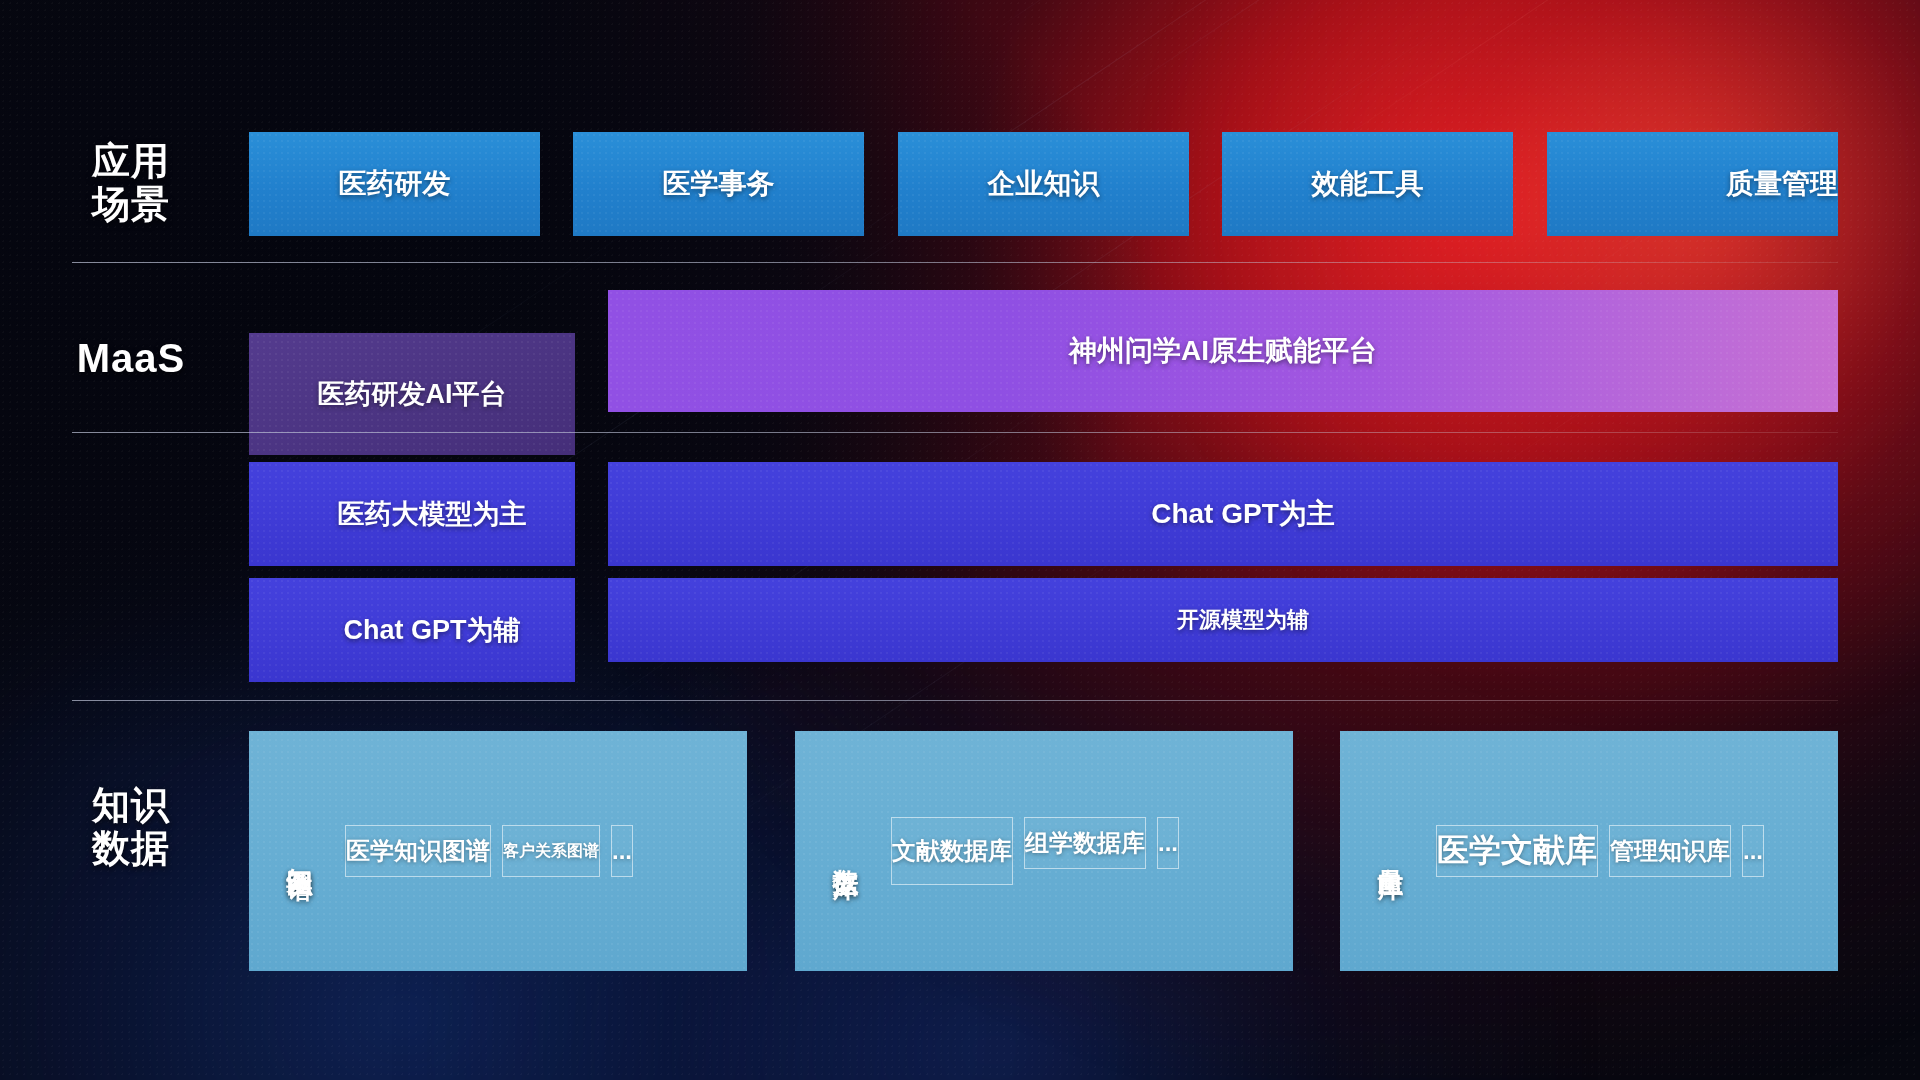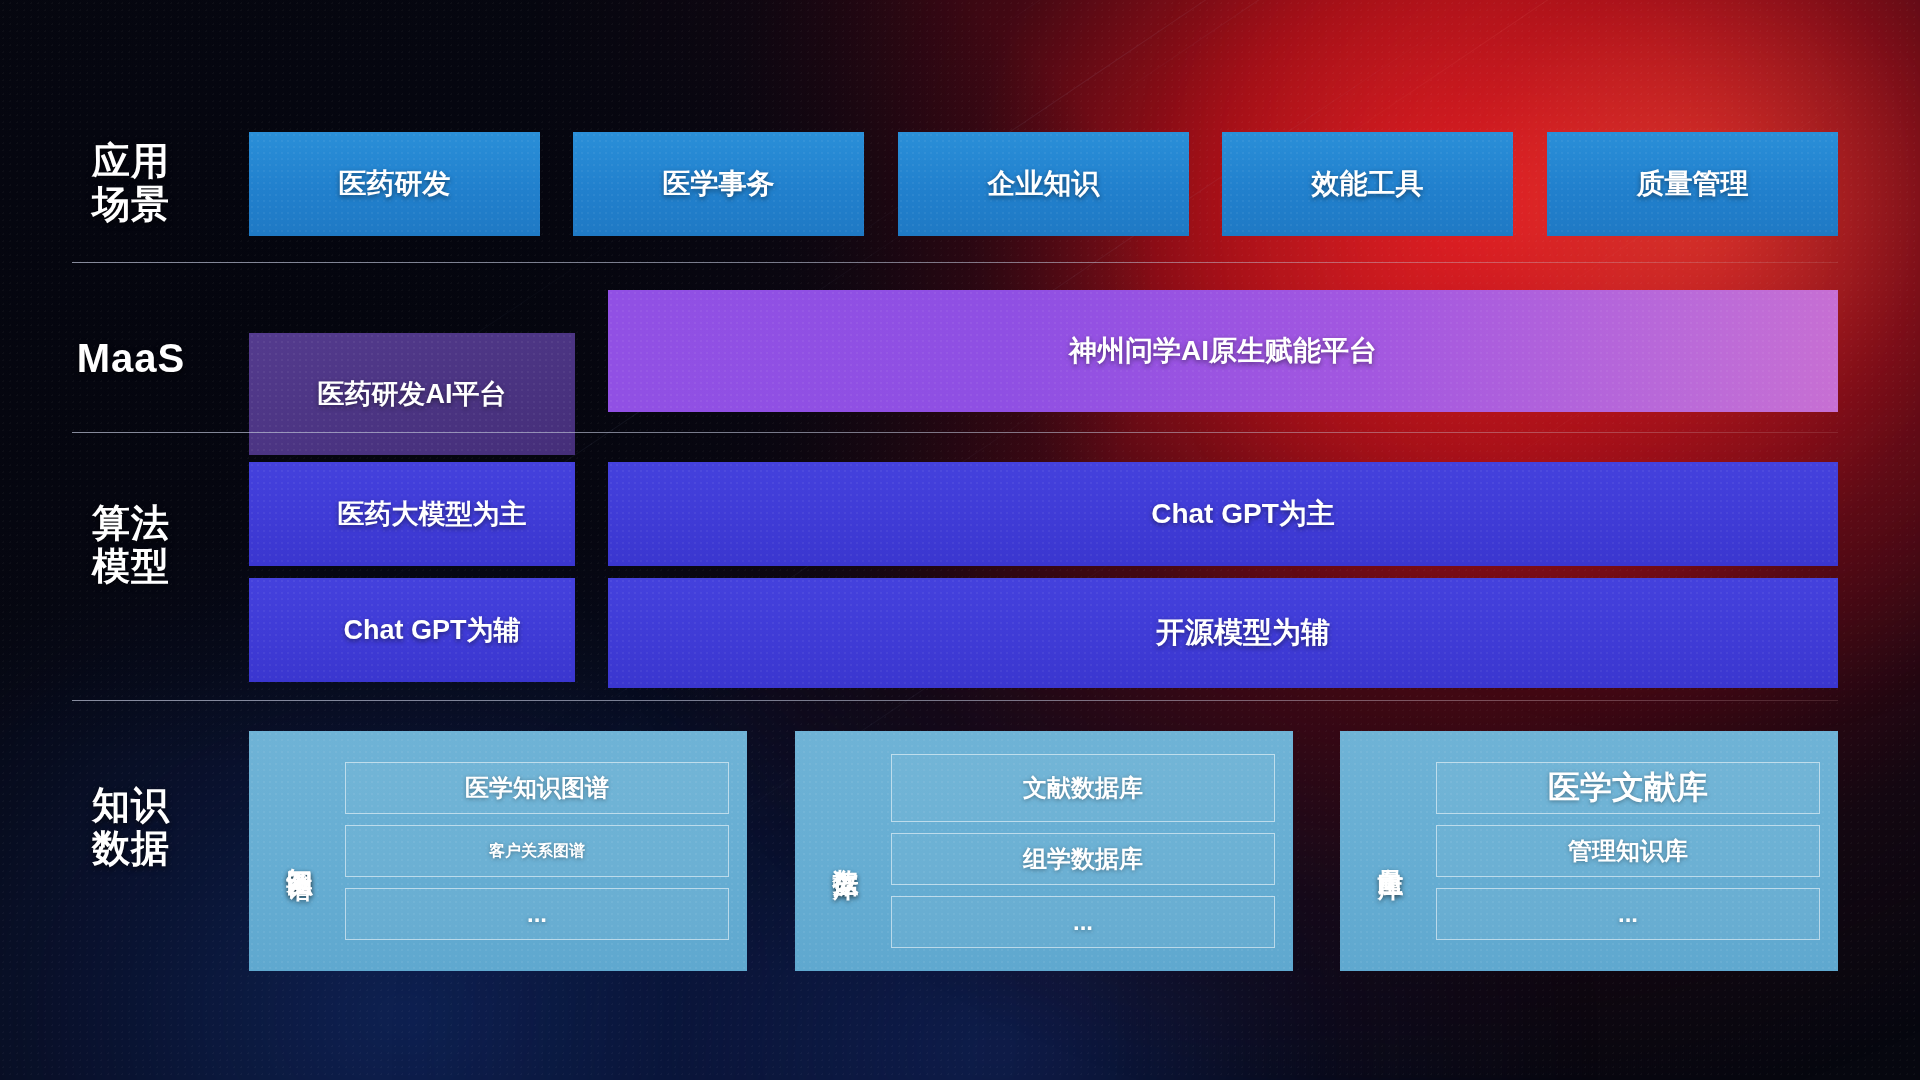--- a/index.html
+++ b/index.html
@@ -131,21 +131,21 @@
     background-size:6px 6px; opacity:0.45; pointer-events:none;
   }
   .kd-vert {
     position:relative; z-index:2;
     color:#ffffff; font-weight:bold;
     writing-mode:vertical-rl; text-orientation:upright;
     letter-spacing:2px; line-height:1.0;
     text-shadow:0 2px 5px rgba(0,0,0,0.4);
     display:flex; align-items:center; justify-content:center;
   }
-  .kd-items { position:relative; z-index:2; display:flex; flex-direction:column; }
+  .kd-items { position:relative; z-index:2; display:flex; flex-direction:row; }
   .kd-item {
     border:1px solid rgba(255,255,255,0.55);
     display:flex; align-items:center; justify-content:center;
     color:#ffffff; font-weight:bold;
     text-shadow:0 1px 4px rgba(0,0,0,0.35);
     background:rgba(255,255,255,0.04);
   }
 </style>
 </head>
 <body>
@@ -187,54 +187,52 @@
         <span class="lbl">医学事务</span>
       </div>
       <div class="box app-box" style="left: 898px; top: 132px; width: 291px; height: 104px; font-size: 28px;">
         <div class="texture"></div>
         <span class="lbl">企业知识</span>
       </div>
       <div class="box app-box" style="left: 1222px; top: 132px; width: 291px; height: 104px; font-size: 28px;">
         <div class="texture"></div>
         <span class="lbl">效能工具</span>
       </div>
-      <div class="box app-box" style="left: 1547px; top: 132px; width: 291px; height: 104px; font-size: 28px;">
+      <div class="box app-box" style="left: 1547px; top: 132px; width: 291px; height: 104px; font-size: 28px; justify-content: flex-end;">
         <div class="texture"></div>
         <span class="lbl">质量管理</span>
       </div>
     </div>
   <div class="divider" id="div1" style="left: 72px; width: 1766px; top: 262px;"></div>
 
   <div class="row-label" id="lbl-maas" style="left: 72px; width: 118px; top: 318px; height: 80px; font-size: 40px; display: flex; align-items: center; justify-content: center;">MaaS</div>
   <div class="box maas-left" id="maas-left" style="left: 249px; top: 290px; width: 326px; height: 122px; font-size: 27px; margin-top: 43px;">
     <div class="texture"></div>
     <span class="lbl">医药研发AI平台</span>
   </div>
   <div class="box maas-right" id="maas-right" style="left: 608px; top: 290px; width: 1230px; height: 122px; font-size: 28px;">
     <div class="texture"></div>
     <span class="lbl">神州问学AI原生赋能平台</span>
   </div>
   <div class="divider" id="div2" style="left: 72px; width: 1766px; top: 432px;"></div>
 
-  <div class="row-label" id="lbl-algo" style="left: 72px; width: 118px; top: 490px; height: 110px; font-size: 38px; display: flex; align-items: center; justify-content: center;">算法
-模型</div>
 
   <div class="box algo-box" id="algo-r1-l" style="left: 249px; top: 462px; width: 326px; height: 104px; font-size: 27px;">
     <div class="texture"></div>
     <span class="lbl">医药大模型为主</span>
   </div>
   <div class="box algo-box" id="algo-r1-r" style="left: 608px; top: 462px; width: 1230px; height: 104px; font-size: 28px;">
     <div class="texture"></div>
     <span class="lbl">Chat GPT为主</span>
   </div>
   <div class="box algo-box" id="algo-r2-l" style="left: 249px; top: 578px; width: 326px; height: 104px; font-size: 27px;">
     <div class="texture"></div>
     <span class="lbl">Chat GPT为辅</span>
   </div>
-  <div class="box algo-box" id="algo-r2-r" style="left: 608px; top: 578px; width: 1230px; height: 110px; font-size: 29px;">
+  <div class="box algo-box" id="algo-r2-r" style="left: 608px; top: 578px; width: 1230px; height: 84px; font-size: 22px;">
     <div class="texture"></div>
     <span class="lbl">开源模型为辅</span>
   </div>
   <div class="divider" id="div3" style="left: 72px; width: 1766px; top: 700px;"></div>
 
   <div class="row-label" id="lbl-know" style="left: 72px; width: 118px; top: 772px; height: 110px; font-size: 38px; display: flex; align-items: center; justify-content: center;">知识
 数据</div>
   <div id="kd-groups">
       <div class="kd-group" style="left: 249px; top: 731px; width: 498px; height: 240px;">
         <div class="texture"></div>

